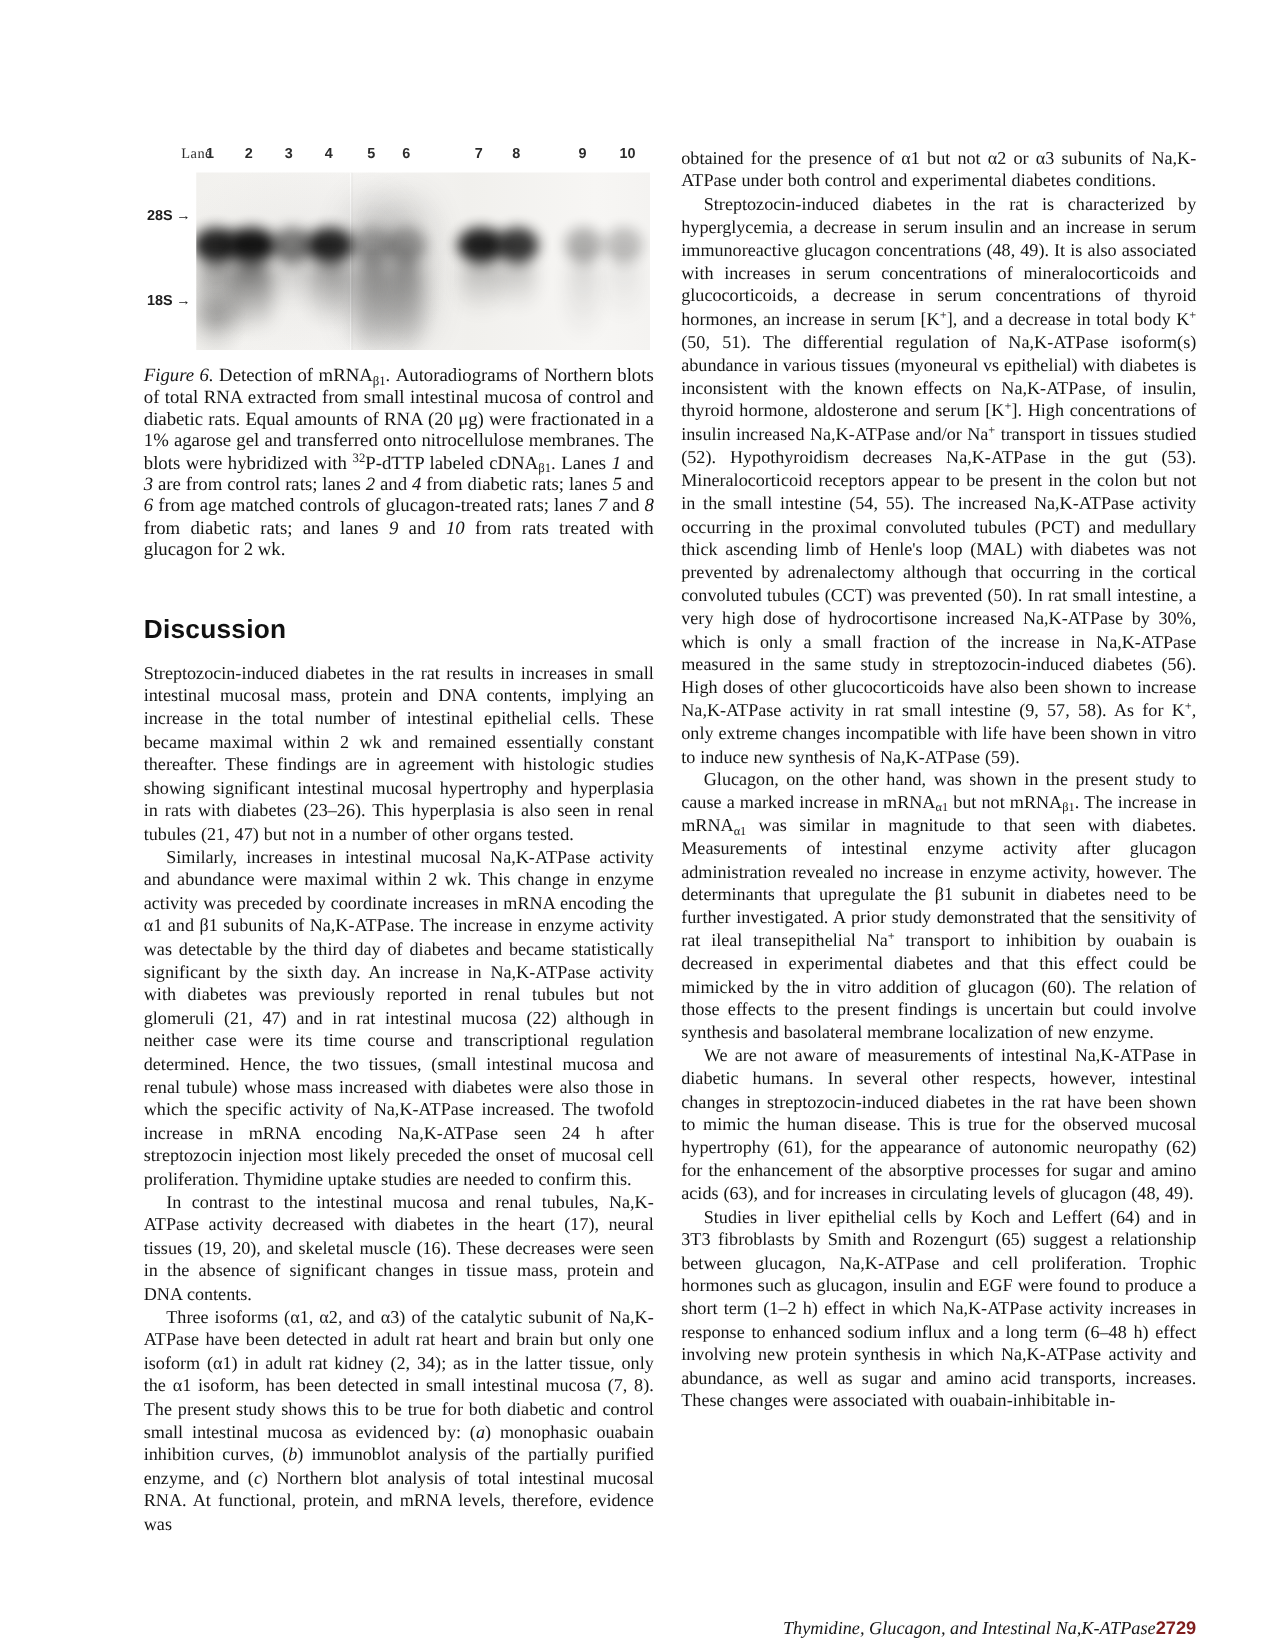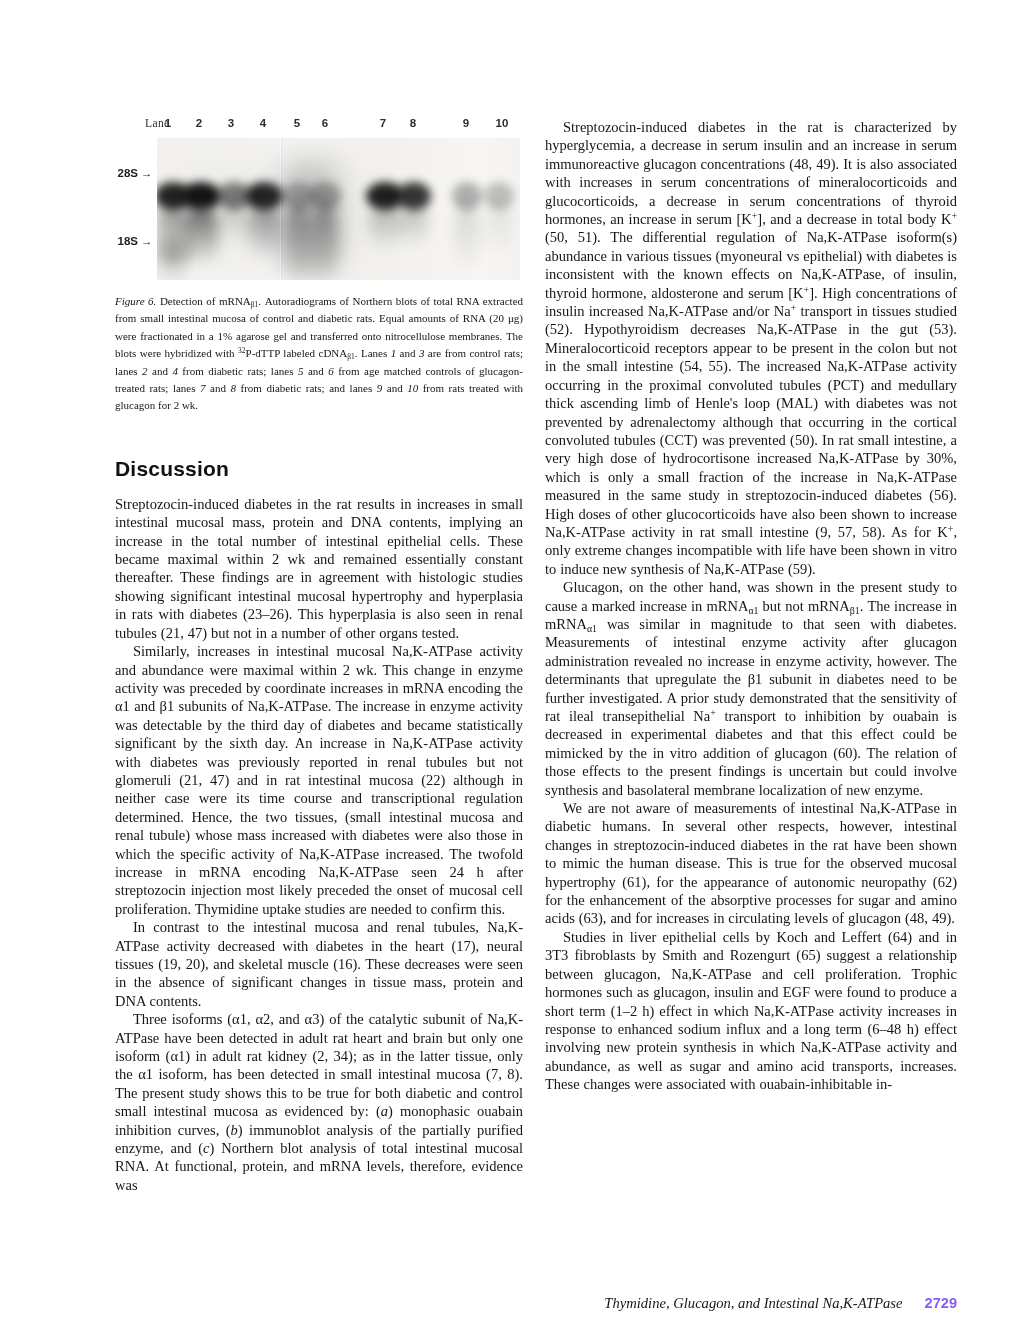--- a/index.html
+++ b/index.html
@@ -43,33 +43,33 @@
           border-radius:40%; filter:blur(7px); }
   .haze { position:absolute; background:#4d4d4d; border-radius:40%; filter:blur(13px); }
   .blob { position:absolute; background:#2e2e2e; border-radius:50%; filter:blur(8px); }
   .marker { position:absolute; left:0; width:40px; text-align:center;
             font-family:"Liberation Sans",sans-serif; font-size:11.5px; font-weight:bold;
             color:#1e1e1e; white-space:nowrap; }
   .marker-28s { top:57px; }
   .marker-18s { top:125px; }
   .marker .arrow { font-weight:bold; margin-left:3px; }
 
-  .caption { font-size:11px; line-height:17.4px; text-align:justify;
+  .caption { font-size:15px; line-height:17.4px; text-align:justify;
              margin-bottom:30px; }
   .caption i { font-style:italic; }
 
   .section-heading { font-family:"Liberation Sans",sans-serif; font-weight:bold;
                      font-size:21px; color:#111; margin-bottom:14px;
                      letter-spacing:0.2px;margin-top:42px; }
 
   
   .footer { position:absolute; top:1294px; right:63px; white-space:nowrap; }
   .running-title { font-style:italic; font-size:14.6px; color:#161616; }
   .page-number { font-family:"Liberation Sans",sans-serif; font-weight:bold;
-                 font-size:14.6px; color:#8b5cf6; margin-left:22px; }
+                 font-size:14.6px; color:#7f1d1d; }
 </style>
 </head>
 <body>
 
 <div class="page">
 
   <div class="col col-left">
 
     <div class="blot-figure">
       <div>
@@ -122,20 +122,21 @@
     <div>
         <p class="para">Streptozocin-induced diabetes in the rat results in increases in small intestinal mucosal mass, protein and DNA contents, implying an increase in the total number of intestinal epithelial cells. These became maximal within 2 wk and remained essentially constant thereafter. These findings are in agreement with histologic studies showing significant intestinal mucosal hypertrophy and hyperplasia in rats with diabetes (23–26). This hyperplasia is also seen in renal tubules (21, 47) but not in a number of other organs tested.</p>
         <p class="para indent">Similarly, increases in intestinal mucosal Na,K-ATPase activity and abundance were maximal within 2 wk. This change in enzyme activity was preceded by coordinate increases in mRNA encoding the α1 and β1 subunits of Na,K-ATPase. The increase in enzyme activity was detectable by the third day of diabetes and became statistically significant by the sixth day. An increase in Na,K-ATPase activity with diabetes was previously reported in renal tubules but not glomeruli (21, 47) and in rat intestinal mucosa (22) although in neither case were its time course and transcriptional regulation determined. Hence, the two tissues, (small intestinal mucosa and renal tubule) whose mass increased with diabetes were also those in which the specific activity of Na,K-ATPase increased. The twofold increase in mRNA encoding Na,K-ATPase seen 24 h after streptozocin injection most likely preceded the onset of mucosal cell proliferation. Thymidine uptake studies are needed to confirm this.</p>
         <p class="para indent">In contrast to the intestinal mucosa and renal tubules, Na,K-ATPase activity decreased with diabetes in the heart (17), neural tissues (19, 20), and skeletal muscle (16). These decreases were seen in the absence of significant changes in tissue mass, protein and DNA contents.</p>
         <p class="para indent">Three isoforms (α1, α2, and α3) of the catalytic subunit of Na,K-ATPase have been detected in adult rat heart and brain but only one isoform (α1) in adult rat kidney (2, 34); as in the latter tissue, only the α1 isoform, has been detected in small intestinal mucosa (7, 8). The present study shows this to be true for both diabetic and control small intestinal mucosa as evidenced by: (<i>a</i>) monophasic ouabain inhibition curves, (<i>b</i>) immunoblot analysis of the partially purified enzyme, and (<i>c</i>) Northern blot analysis of total intestinal mucosal RNA. At functional, protein, and mRNA levels, therefore, evidence was</p>
       </div>
   </div>
 
   <div class="col col-right">
     <div>
+        <p class="para">obtained for the presence of α1 but not α2 or α3 subunits of Na,K-ATPase under both control and experimental diabetes conditions.</p>
         <p class="para indent">Streptozocin-induced diabetes in the rat is characterized by hyperglycemia, a decrease in serum insulin and an increase in serum immunoreactive glucagon concentrations (48, 49). It is also associated with increases in serum concentrations of mineralocorticoids and glucocorticoids, a decrease in serum concentrations of thyroid hormones, an increase in serum [K<sup>+</sup>], and a decrease in total body K<sup>+</sup> (50, 51). The differential regulation of Na,K-ATPase isoform(s) abundance in various tissues (myoneural vs epithelial) with diabetes is inconsistent with the known effects on Na,K-ATPase, of insulin, thyroid hormone, aldosterone and serum [K<sup>+</sup>]. High concentrations of insulin increased Na,K-ATPase and/or Na<sup>+</sup> transport in tissues studied (52). Hypothyroidism decreases Na,K-ATPase in the gut (53). Mineralocorticoid receptors appear to be present in the colon but not in the small intestine (54, 55). The increased Na,K-ATPase activity occurring in the proximal convoluted tubules (PCT) and medullary thick ascending limb of Henle's loop (MAL) with diabetes was not prevented by adrenalectomy although that occurring in the cortical convoluted tubules (CCT) was prevented (50). In rat small intestine, a very high dose of hydrocortisone increased Na,K-ATPase by 30%, which is only a small fraction of the increase in Na,K-ATPase measured in the same study in streptozocin-induced diabetes (56). High doses of other glucocorticoids have also been shown to increase Na,K-ATPase activity in rat small intestine (9, 57, 58). As for K<sup>+</sup>, only extreme changes incompatible with life have been shown in vitro to induce new synthesis of Na,K-ATPase (59).</p>
         <p class="para indent">Glucagon, on the other hand, was shown in the present study to cause a marked increase in mRNA<sub>α1</sub> but not mRNA<sub>β1</sub>. The increase in mRNA<sub>α1</sub> was similar in magnitude to that seen with diabetes. Measurements of intestinal enzyme activity after glucagon administration revealed no increase in enzyme activity, however. The determinants that upregulate the β1 subunit in diabetes need to be further investigated. A prior study demonstrated that the sensitivity of rat ileal transepithelial Na<sup>+</sup> transport to inhibition by ouabain is decreased in experimental diabetes and that this effect could be mimicked by the in vitro addition of glucagon (60). The relation of those effects to the present findings is uncertain but could involve synthesis and basolateral membrane localization of new enzyme.</p>
         <p class="para indent">We are not aware of measurements of intestinal Na,K-ATPase in diabetic humans. In several other respects, however, intestinal changes in streptozocin-induced diabetes in the rat have been shown to mimic the human disease. This is true for the observed mucosal hypertrophy (61), for the appearance of autonomic neuropathy (62) for the enhancement of the absorptive processes for sugar and amino acids (63), and for increases in circulating levels of glucagon (48, 49).</p>
         <p class="para indent">Studies in liver epithelial cells by Koch and Leffert (64) and in 3T3 fibroblasts by Smith and Rozengurt (65) suggest a relationship between glucagon, Na,K-ATPase and cell proliferation. Trophic hormones such as glucagon, insulin and EGF were found to produce a short term (1–2 h) effect in which Na,K-ATPase activity increases in response to enhanced sodium influx and a long term (6–48 h) effect involving new protein synthesis in which Na,K-ATPase activity and abundance, as well as sugar and amino acid transports, increases. These changes were associated with ouabain-inhibitable in-</p>
       </div>
   </div>
 
   <div class="footer">
     <span class="running-title">Thymidine, Glucagon, and Intestinal Na,K-ATPase</span><span class="page-number">2729</span>
   </div>

